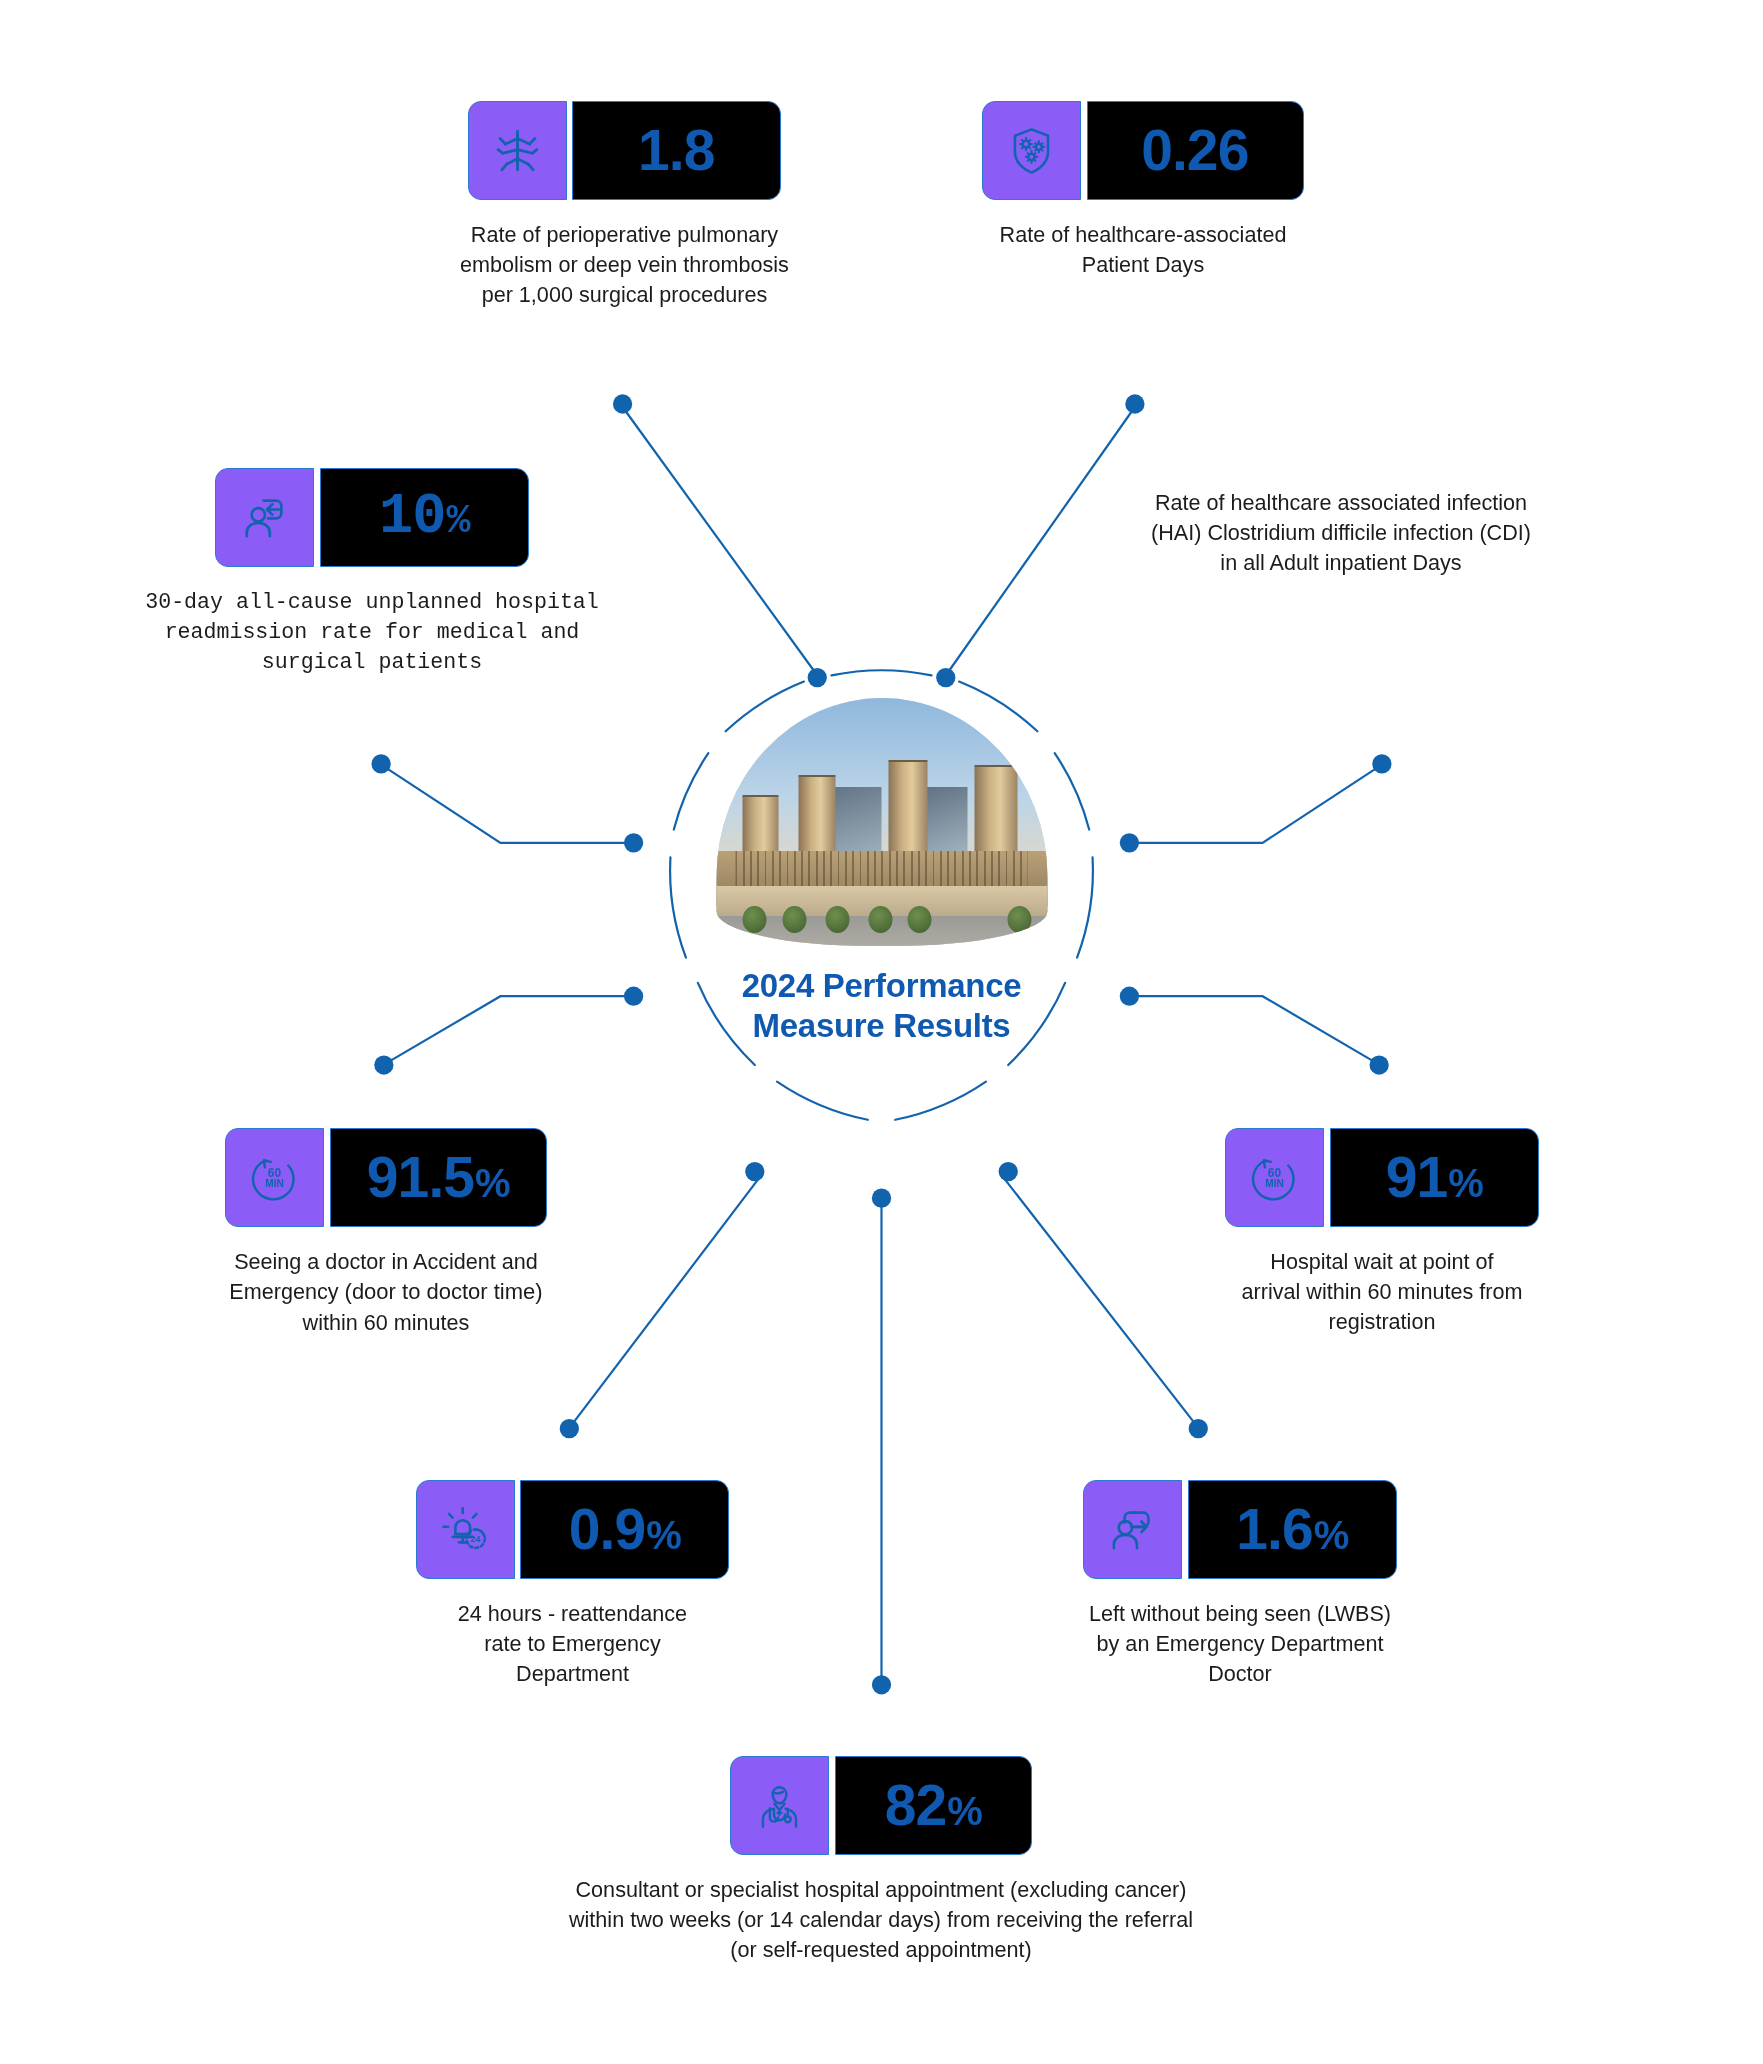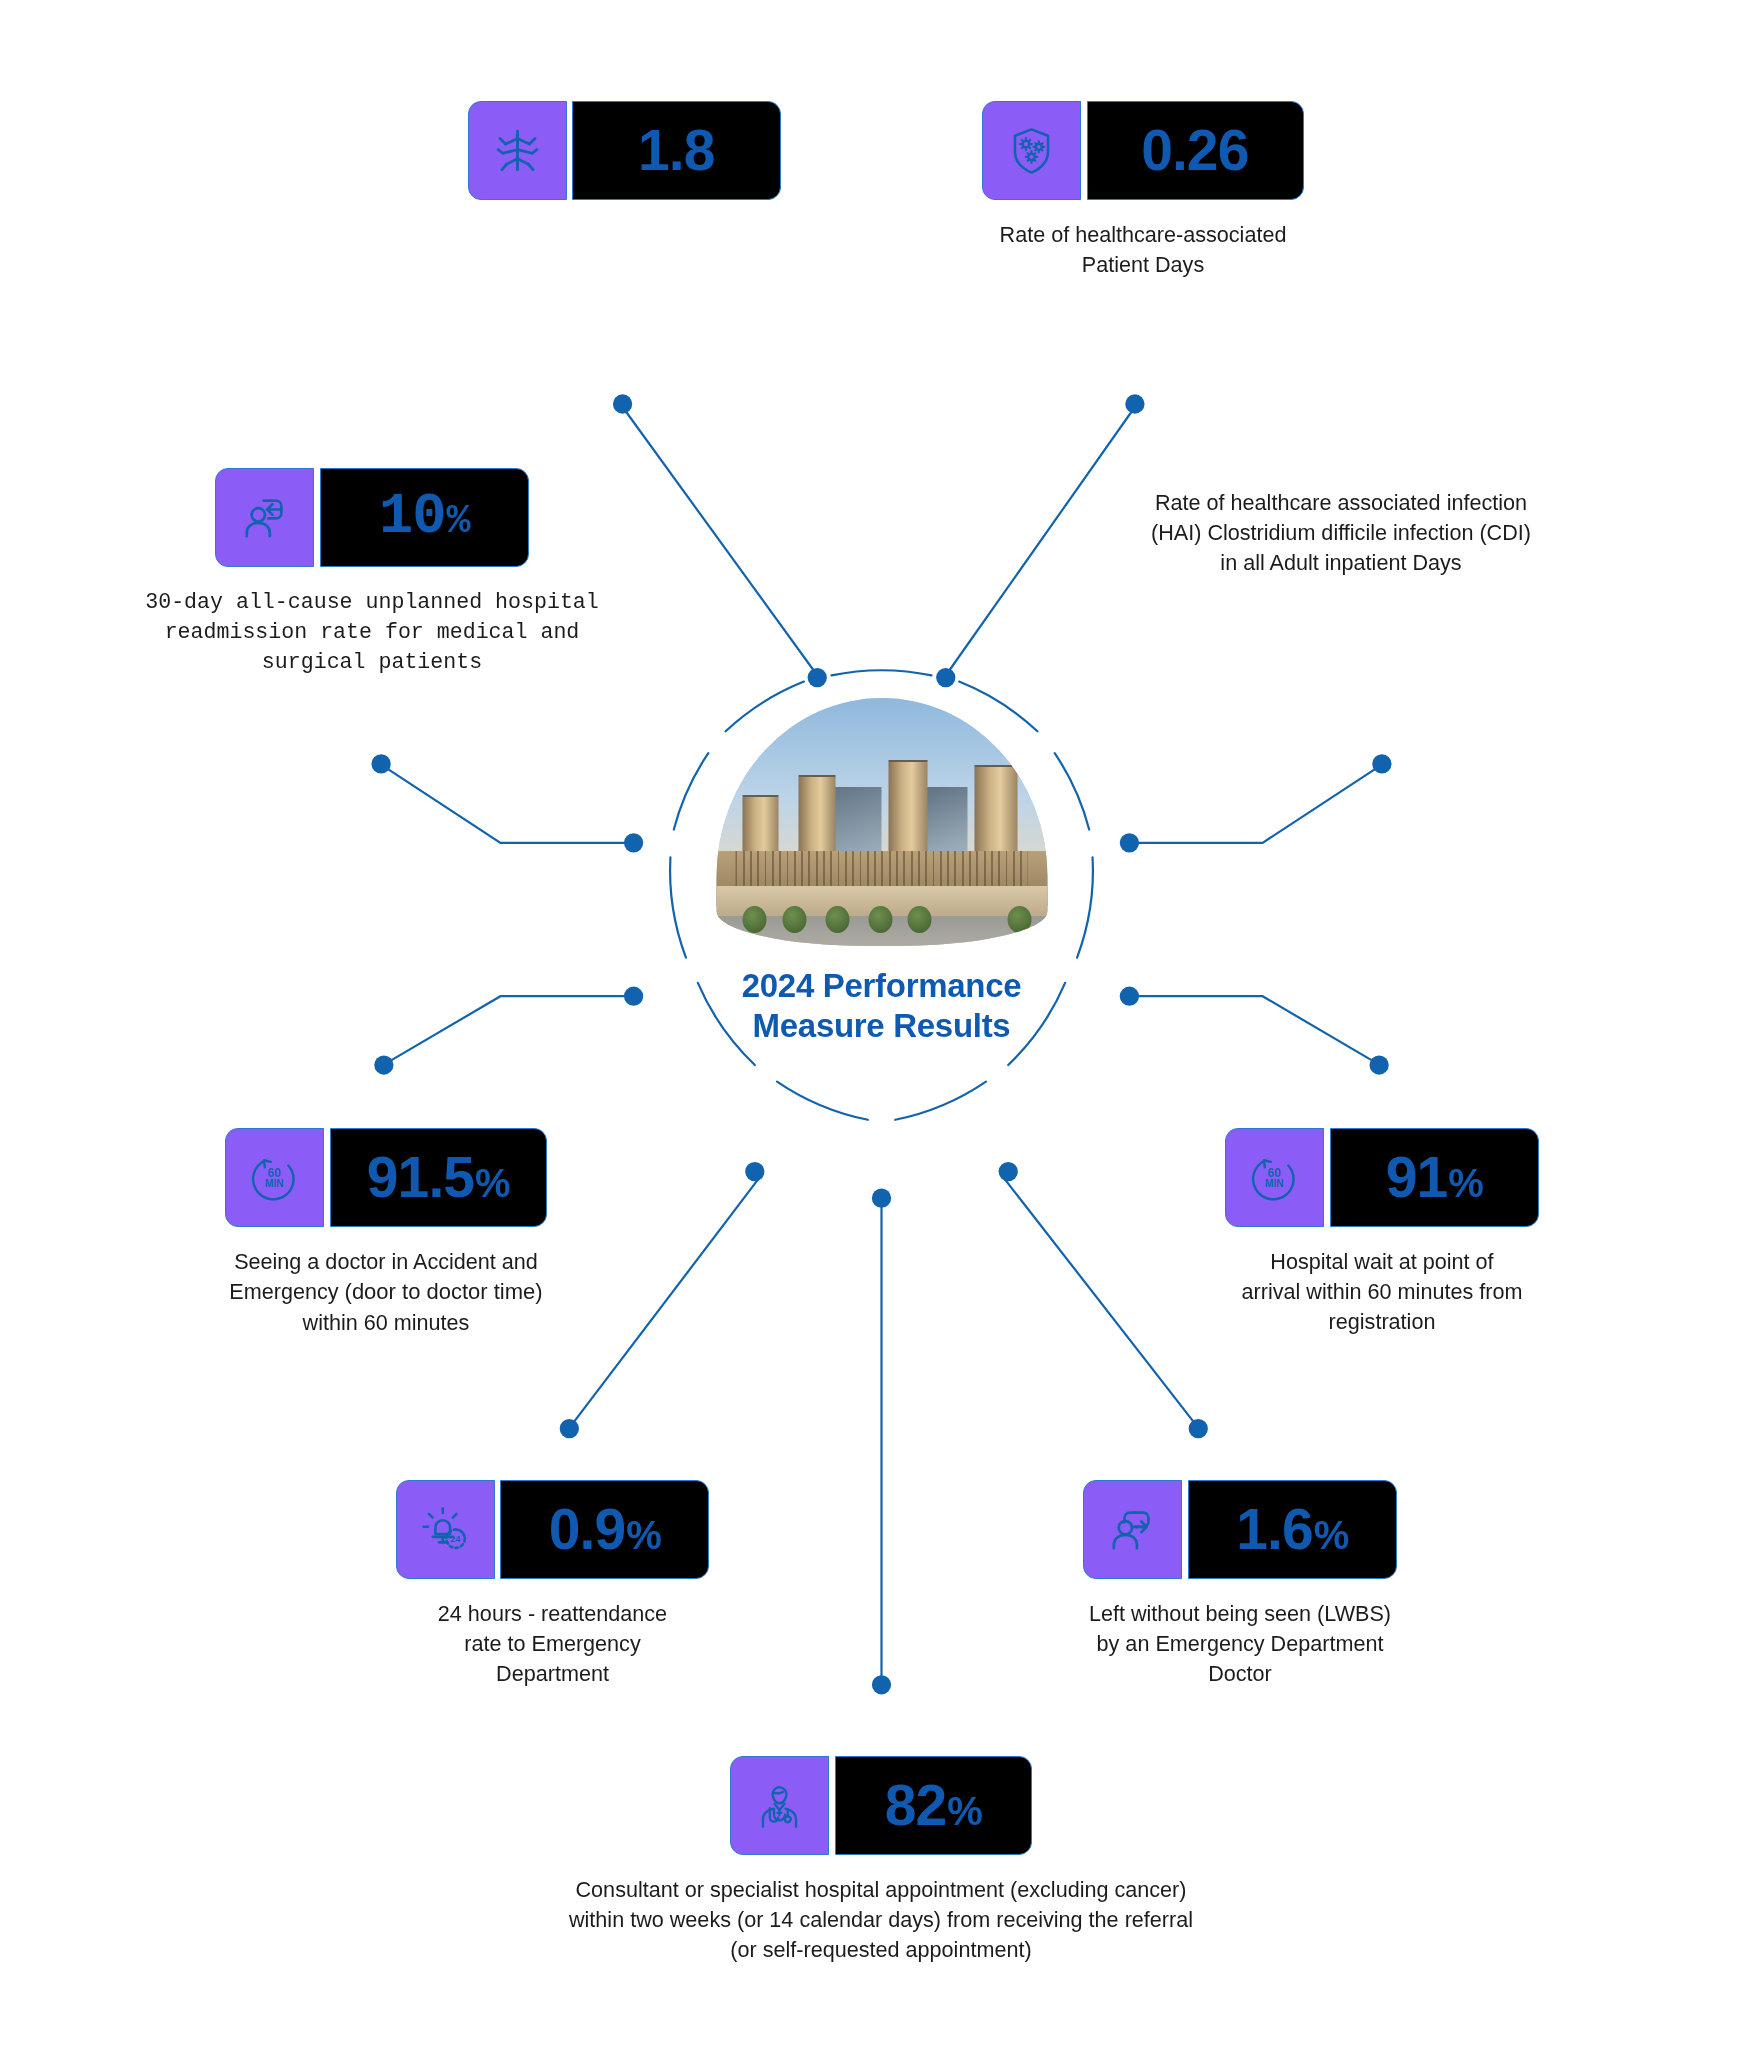--- a/index.html
+++ b/index.html
@@ -182,20 +182,25 @@
           </g>
         </svg>
       </div>
       <div class="val-box">
         <div class="val">
             <span>1.8</span>
             <span class="unit"></span>
           </div>
       </div>
     </div>
+    <div class="caption">
+      <div>Rate of perioperative pulmonary</div>
+      <div>embolism or deep vein thrombosis</div>
+      <div>per 1,000 surgical procedures</div>
+    </div>
   </div>
 
   <div class="metric" style="left:895px;top:101px;width:496px;">
     <div class="pill w-xwide">
       <div class="icon-box">
         <svg width="57" height="57" viewBox="0 0 62 62" fill="none" stroke="#1263ae" stroke-width="2.8" stroke-linecap="round" stroke-linejoin="round">
           <path d="M31 8 L49 15 V32 C49 44 40 51 31 55 C22 51 13 44 13 32 V15 Z"></path>
           <g stroke-width="2.4">
             <circle cx="25" cy="24" r="3.6"></circle>
             <path d="M25 17.5v2.5M25 28v2.5M18.6 24h2.6M28.8 24h2.6M20.6 19.6l1.9 1.9M27.6 26.6l1.9 1.9M29.5 19.6l-1.9 1.9M22.5 26.6l-1.9 1.9"></path>
@@ -296,21 +301,21 @@
           </div>
       </div>
     </div>
     <div class="caption">
       <div>Hospital wait at point of</div>
       <div>arrival within 60 minutes from</div>
       <div>registration</div>
     </div>
   </div>
 
-  <div class="metric" style="left:332px;top:1480px;width:441px;">
+  <div class="metric" style="left:352px;top:1480px;width:441px;">
     <div class="pill w-wide">
       <div class="icon-box">
         <svg width="57" height="57" viewBox="0 0 62 62" fill="none" stroke="#1263ae" stroke-width="2.8" stroke-linecap="round" stroke-linejoin="round">
           <path d="M20 36 v-7 a8 8 0 0 1 16 0 v7 z"></path>
           <path d="M17 39 h22"></path>
           <path d="M28 39 v6"></path>
           <path d="M24 45 h9"></path>
           <path d="M28 13 v-5"></path>
           <path d="M17 18 l-4-4"></path>
           <path d="M39 18 l4-4"></path>

